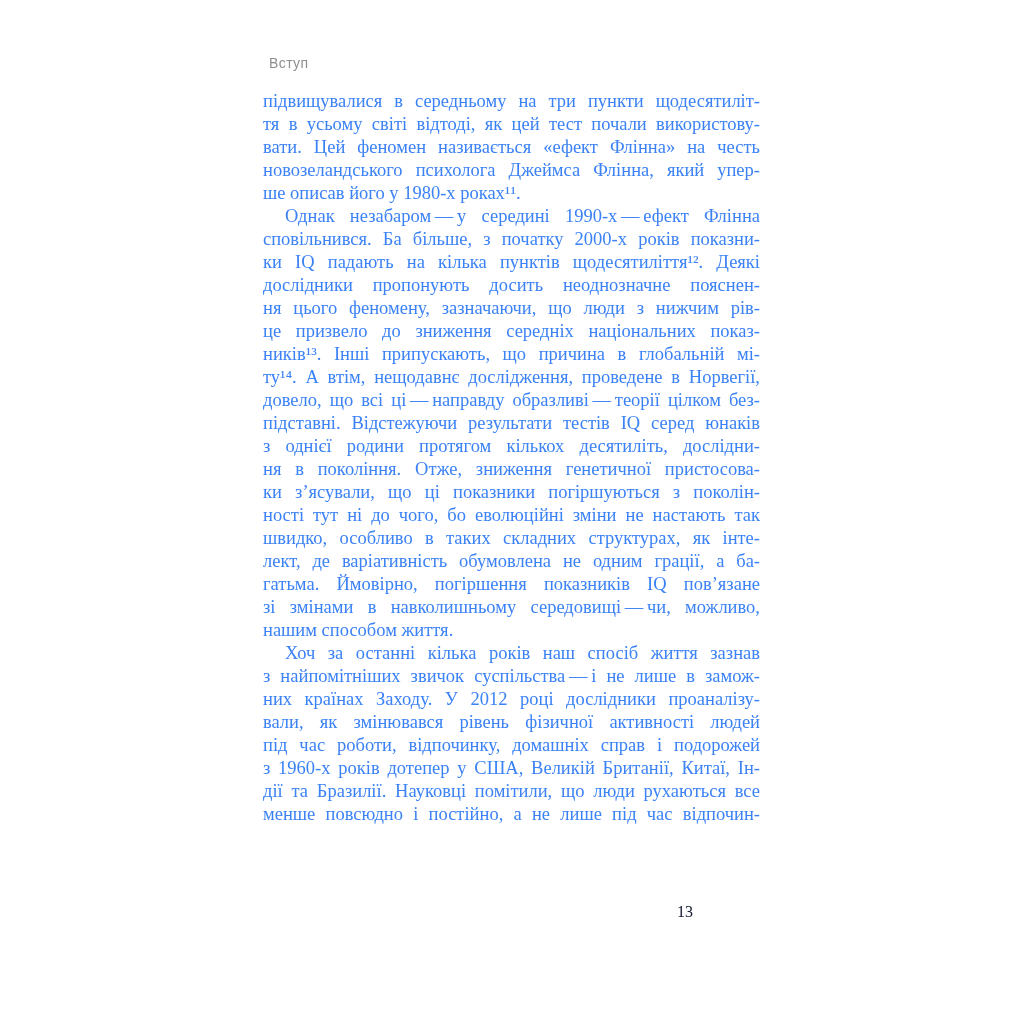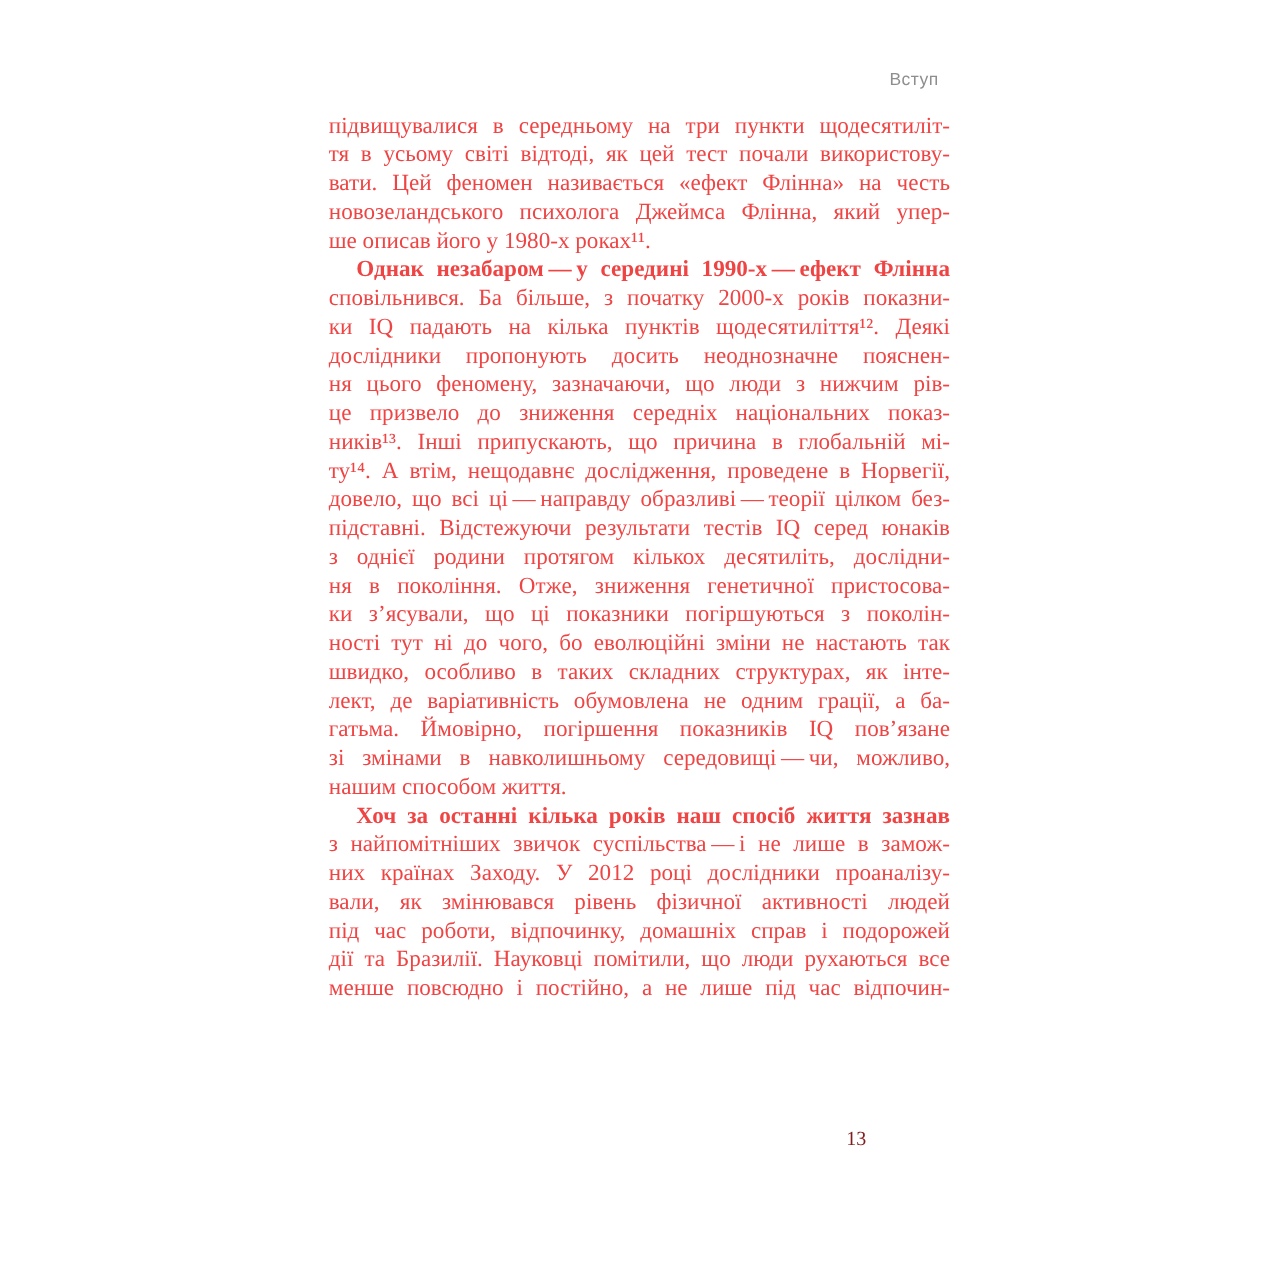--- a/index.html
+++ b/index.html
@@ -10,60 +10,59 @@
   .page {
     position: relative;
     width: 1024px;
     height: 1024px;
     background: #ffffff;
     overflow: hidden;
   }
   .running-head {
     position: absolute;
     top: 55px;
-    left: 254px;
+    left: 269px;
     width: 497px;
-    text-align: right;
+    text-align: left;
     font-family: "Liberation Sans", sans-serif;
     font-size: 14px;
     color: #8e8e8e;
     letter-spacing: 0.4px;
   }
   .text-block {
     position: absolute;
     left: 263px;
     top: 90px;
     width: 497px;
     font-family: "Liberation Serif", "DejaVu Serif", serif;
     font-size: 18.5px;
     line-height: 23px;
-    color: #ef4444;
+    color: #3b82f6;
   }
   .line {
     height: 23px;
     text-align: justify;
     text-align-last: justify;
     white-space: normal;
   }
   .line.para-end {
     text-align: center;
     text-align-last: left;
   }
   .line.indent {
     padding-left: 22px;
     box-sizing: border-box;
-    font-weight: bold;
   }
   .page-number {
     position: absolute;
     left: 677px;
     top: 903px;
     font-family: "Liberation Serif", "DejaVu Serif", serif;
     font-size: 16px;
-    color: #7f1d1d;
+    color: #0f172a;
   }
 </style>
 </head>
 <body>
 
 <div class="page">
   <div class="running-head">Вступ</div>
 
   <div class="text-block">
     <div class="line">підвищувалися в середньому на три пункти щодесятиліт-</div>
@@ -88,18 +87,19 @@
     <div class="line">швидко, особливо в таких складних структурах, як інте-</div>
     <div class="line">лект, де варіативність обумовлена не одним грації, а ба-</div>
     <div class="line">гатьма. Ймовірно, погіршення показників IQ пов’язане</div>
     <div class="line">зі змінами в навколишньому середовищі — чи, можливо,</div>
     <div class="line para-end">нашим способом життя.</div>
     <div class="line indent">Хоч за останні кілька років наш спосіб життя зазнав</div>
     <div class="line">з найпомітніших звичок суспільства — і не лише в замож-</div>
     <div class="line">них країнах Заходу. У 2012 році дослідники проаналізу-</div>
     <div class="line">вали, як змінювався рівень фізичної активності людей</div>
     <div class="line">під час роботи, відпочинку, домашніх справ і подорожей</div>
+    <div class="line">з 1960-х років дотепер у США, Великій Британії, Китаї, Ін-</div>
     <div class="line">дії та Бразилії. Науковці помітили, що люди рухаються все</div>
     <div class="line">менше повсюдно і постійно, а не лише під час відпочин-</div>
   </div>
 
   <div class="page-number">13</div>
 </div>
 
 </body></html>

